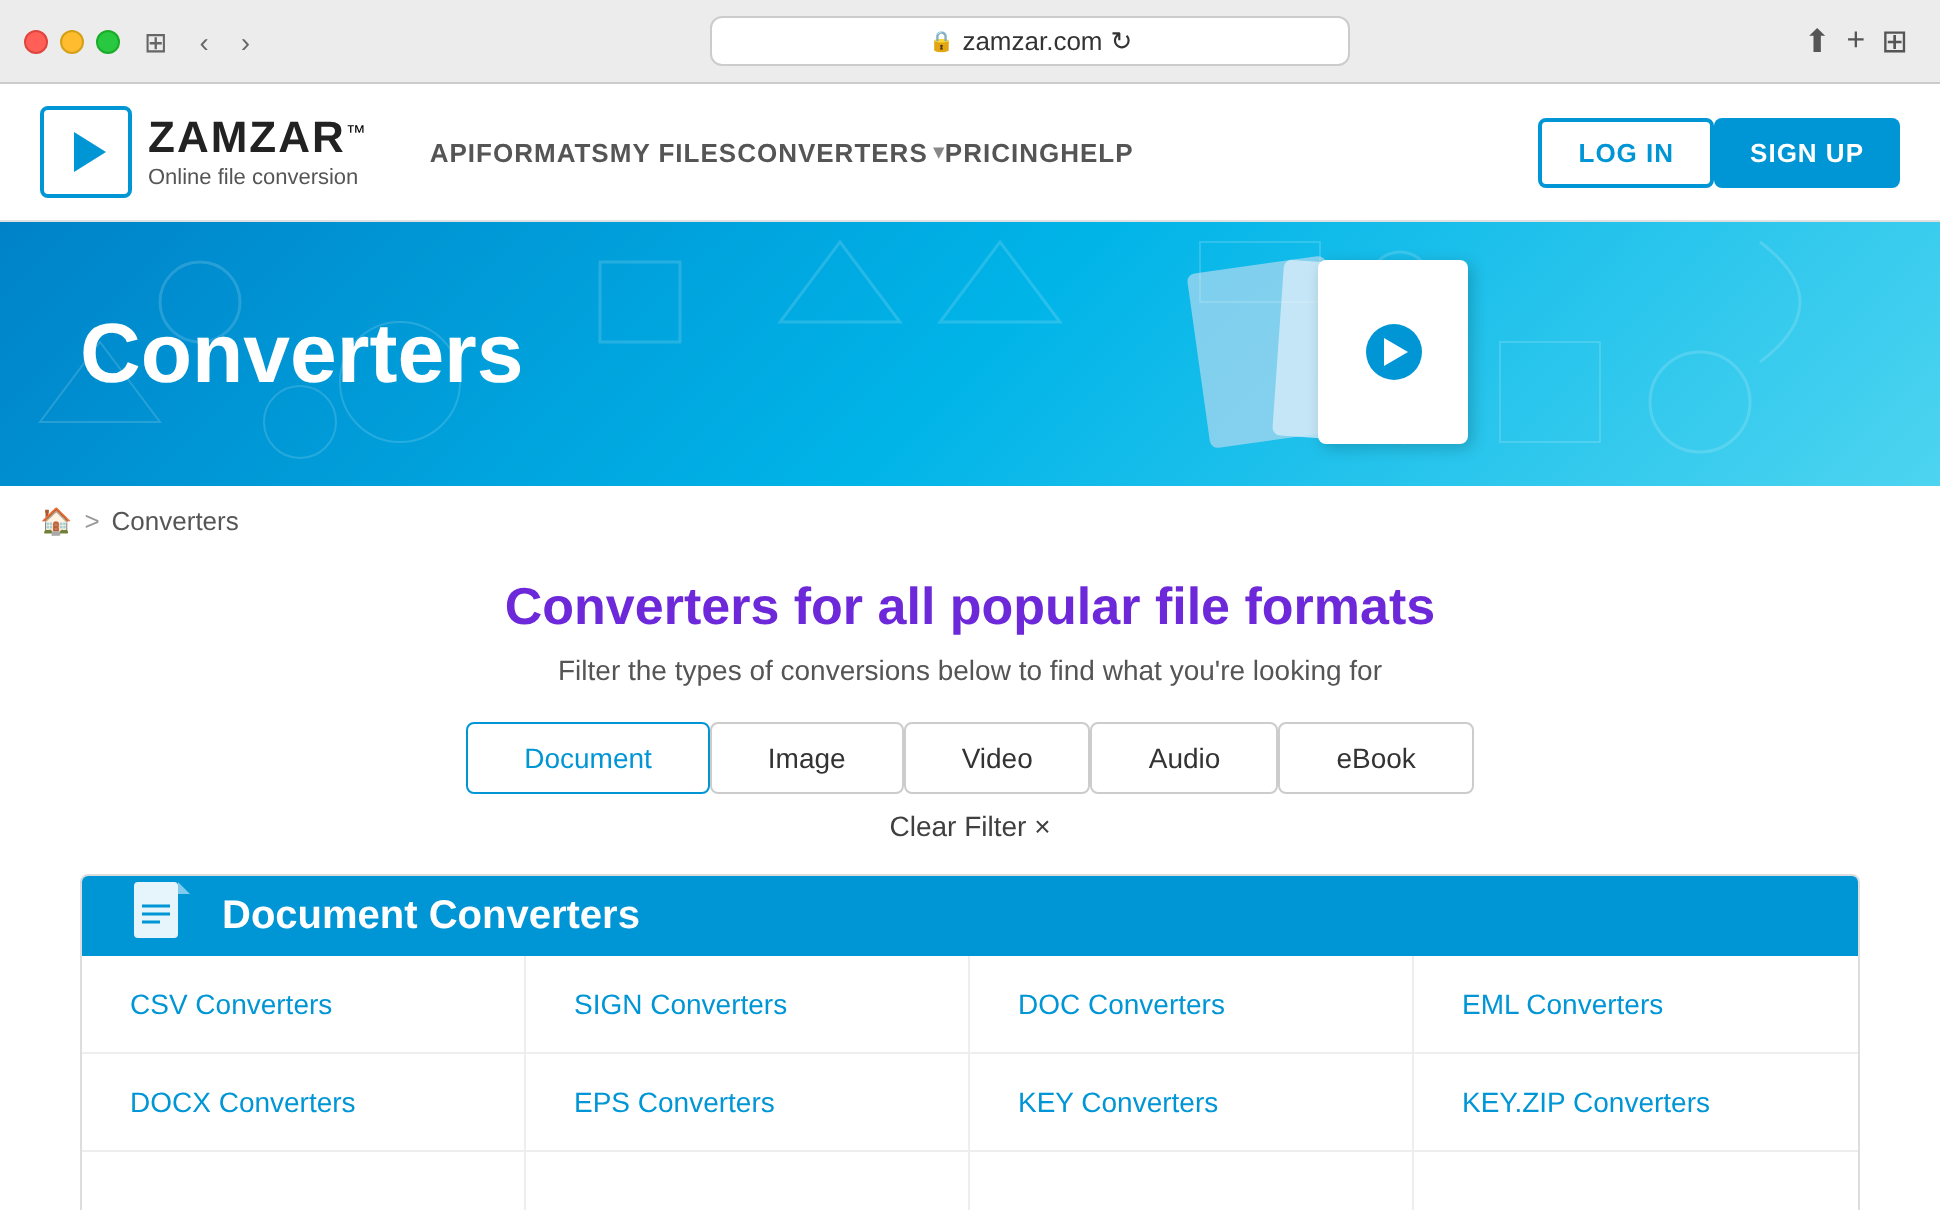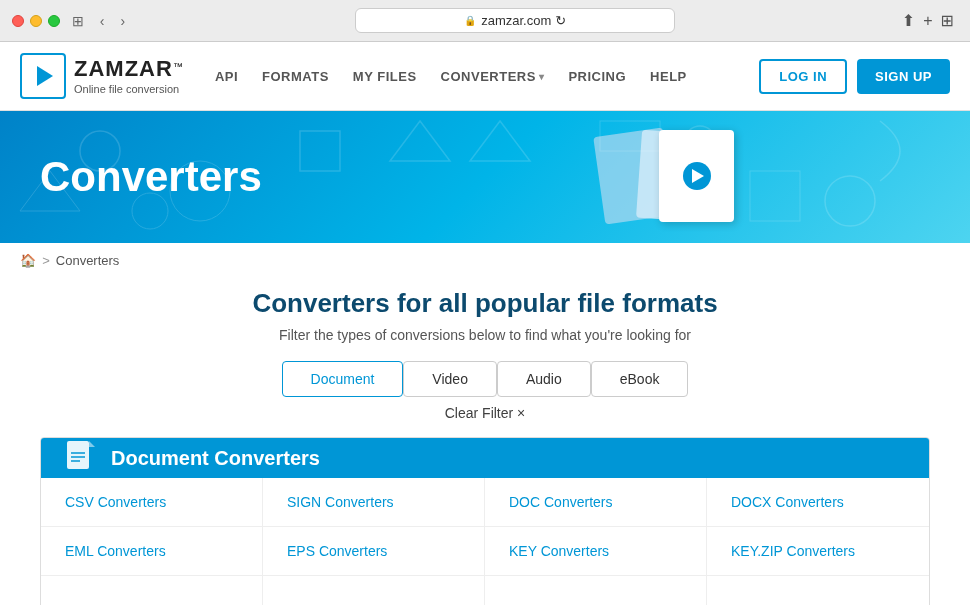--- a/index.html
+++ b/index.html
@@ -47,28 +47,28 @@
       width: 46px; height: 46px; border: 2px solid #0096d6; border-radius: 4px;
       display: flex; align-items: center; justify-content: center;
     }
     .logo-arrow {
       width: 0; height: 0;
       border-top: 10px solid transparent; border-bottom: 10px solid transparent;
       border-left: 16px solid #0096d6;
       margin-left: 4px;
     }
     .logo-text { line-height: 1.2; }
-    .nav-links { display: flex; align-items: center; gap: 24px; flex: 1; }
+    .nav-links { display: flex; align-items: center; flex: 1; }
     .nav-link {
       font-size: 13px; font-weight: 600; color: #555; text-decoration: none; letter-spacing: 0.5px;
       cursor: pointer; background: none; border: none;
     }
     .nav-link-dropdown { display: flex; align-items: center; gap: 3px; }
     .dropdown-arrow { font-size: 10px; color: #888; }
-    .nav-cta { display: flex; gap: 10px; margin-left: auto; }
+    .nav-cta { display: flex; gap: 0; margin-left: auto; }
     .btn-login {
       border: 2px solid #0096d6; color: #0096d6; background: #fff;
       padding: 8px 18px; border-radius: 4px; font-size: 13px; font-weight: 700;
       cursor: pointer; letter-spacing: 0.5px;
     }
     .btn-signup {
       background: #0096d6; color: #fff; border: none;
       padding: 8px 18px; border-radius: 4px; font-size: 13px; font-weight: 700;
       cursor: pointer; letter-spacing: 0.5px;
     }
@@ -132,21 +132,21 @@
     .breadcrumb-sep { color: #999; }
     .breadcrumb-current { color: #555; }
 
     
     .main-content { padding: 10px 40px 20px; }
 
     .page-heading {
       text-align: center; margin-bottom: 10px;
     }
     .page-heading h1 {
-      font-size: 26px; font-weight: 700; color: #0c4a6e; margin-bottom: 8px;
+      font-size: 26px; font-weight: 700; color: #6d28d9; margin-bottom: 8px;
     }
     .page-heading p { font-size: 14px; color: #555; }
 
     
     .filter-row {
       display: flex; justify-content: center; margin: 18px 0 8px;
     }
     .filter-btn {
       border: 1px solid #ccc; background: #fff; color: #333;
       padding: 9px 28px; border-radius: 4px; font-size: 14px;
@@ -277,20 +277,21 @@
 </div>
 
 <div class="main-content">
   <div class="page-heading">
     <h1>Converters for all popular file formats</h1>
     <p>Filter the types of conversions below to find what you're looking for</p>
   </div>
 
   <div class="filter-row">
     <button class="filter-btn active">Document</button>
+    <button class="filter-btn">Image</button>
     <button class="filter-btn">Video</button>
     <button class="filter-btn">Audio</button>
     <button class="filter-btn">eBook</button>
   </div>
 
   <div class="clear-filter">
     <a>Clear Filter ×</a>
   </div>
 
   <div class="converters-section">
@@ -313,26 +314,26 @@
       <div class="converter-cell">
         <a class="converter-link">CSV Converters</a>
       </div>
       <div class="converter-cell">
         <a class="converter-link">SIGN Converters</a>
       </div>
       <div class="converter-cell">
         <a class="converter-link">DOC Converters</a>
       </div>
       <div class="converter-cell">
+        <a class="converter-link">EML Converters</a>
+      </div>
+
+      <div class="converter-cell">
         <a class="converter-link">DOCX Converters</a>
       </div>
-
-      <div class="converter-cell">
-        <a class="converter-link">EML Converters</a>
-      </div>
       <div class="converter-cell">
         <a class="converter-link">EPS Converters</a>
       </div>
       <div class="converter-cell">
         <a class="converter-link">KEY Converters</a>
       </div>
       <div class="converter-cell">
         <a class="converter-link">KEY.ZIP Converters</a>
       </div>
 

